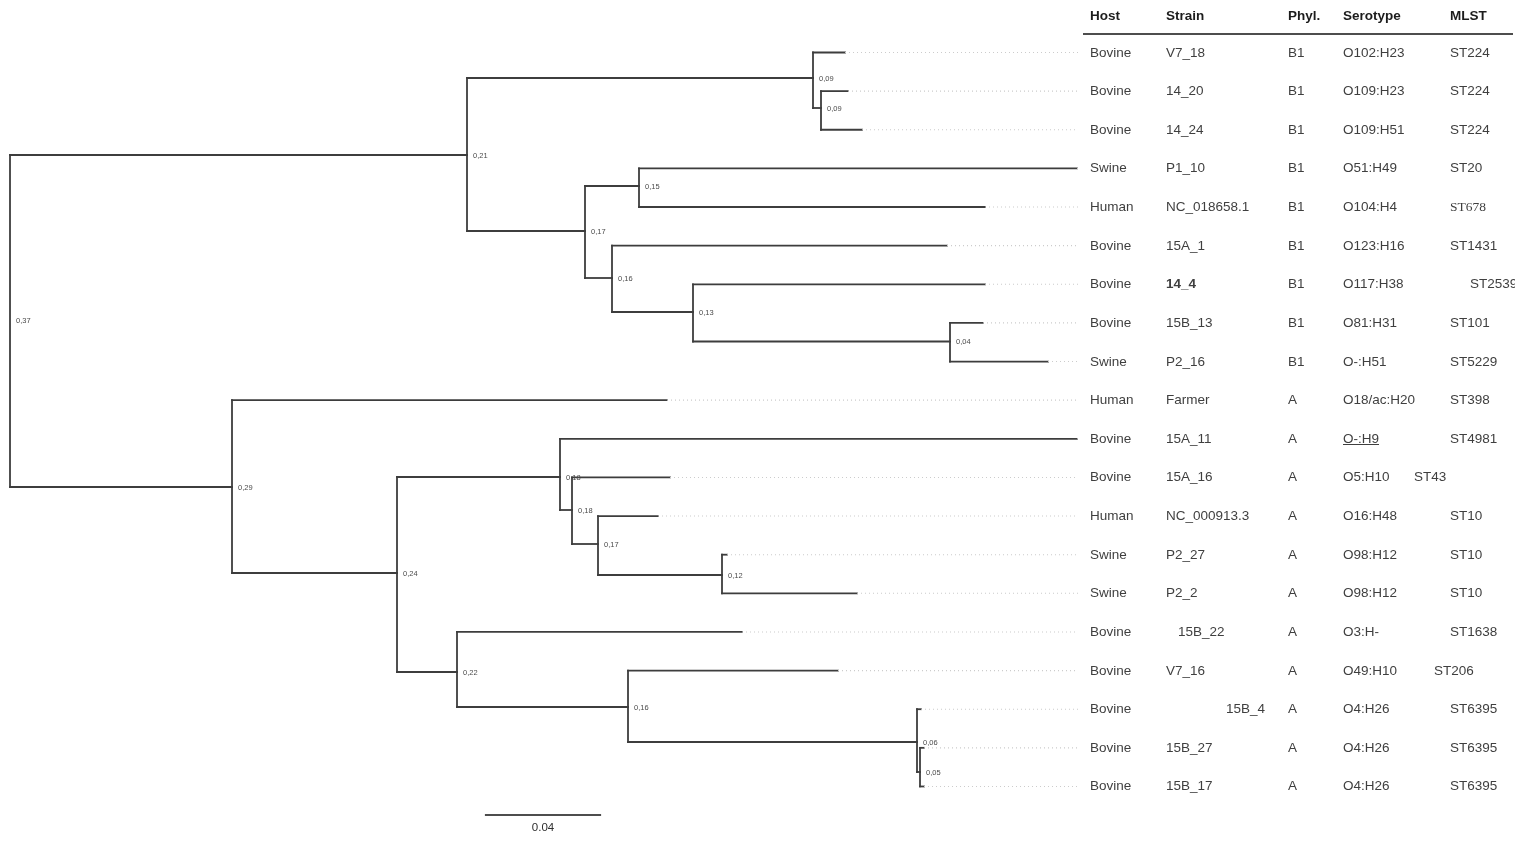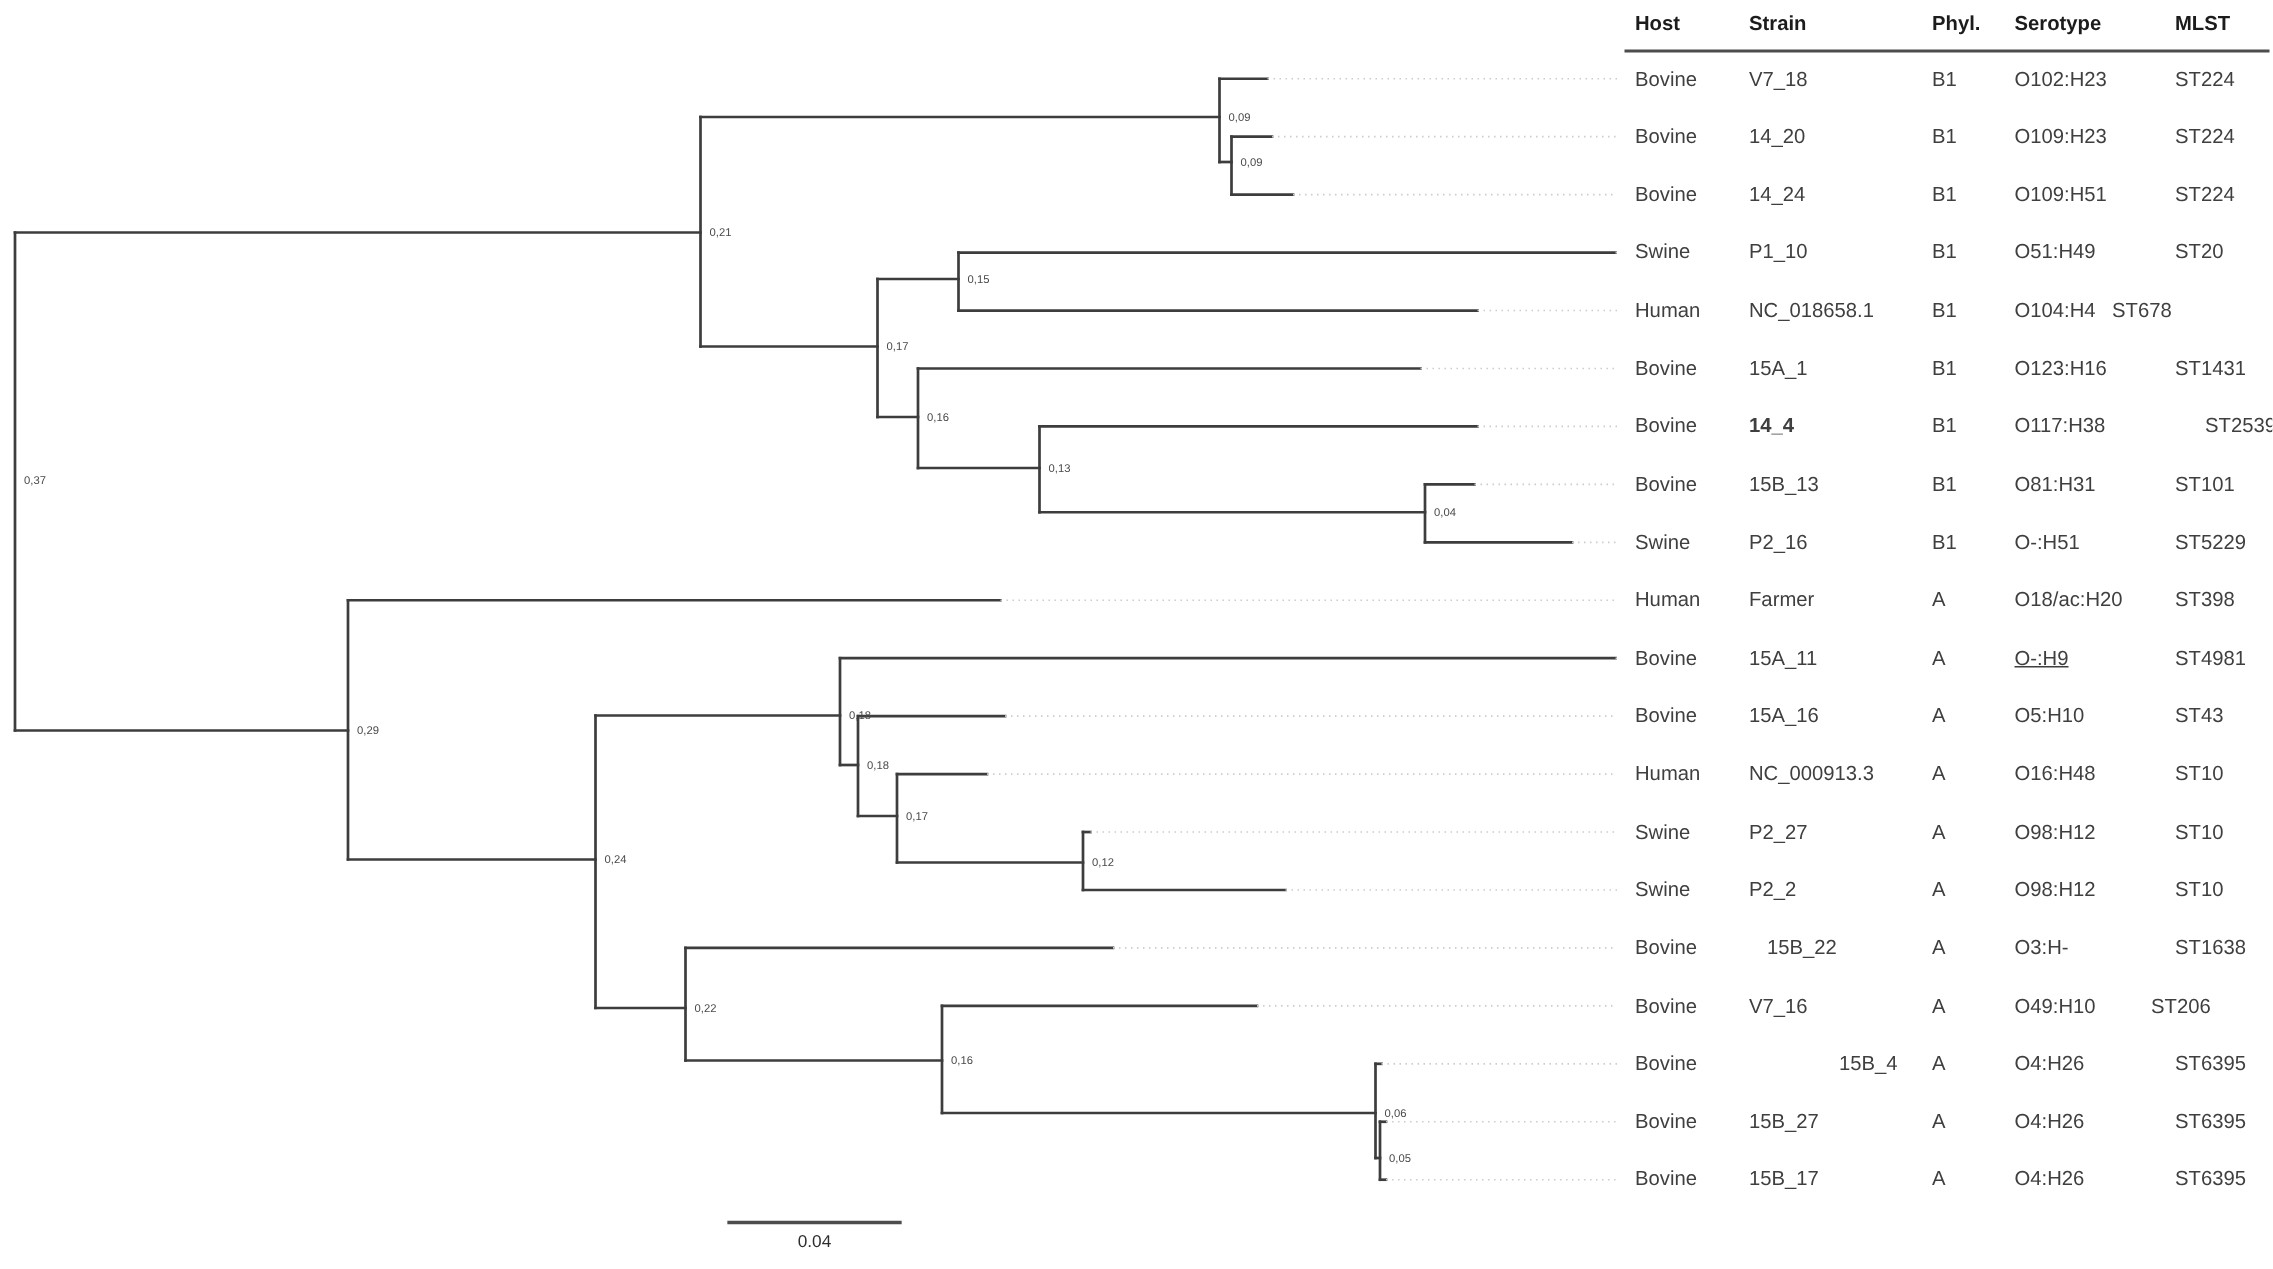--- a/index.html
+++ b/index.html
@@ -157,21 +157,21 @@
           <div class="tbl-cell" style="left: 1166px;">P1_10</div>
           <div class="tbl-cell" style="left: 1288px;">B1</div>
           <div class="tbl-cell" style="left: 1343px;">O51:H49</div>
           <div class="tbl-cell" style="left: 1450px;">ST20</div>
         </div>
         <div class="tbl-row" style="top: 198.02px;">
           <div class="tbl-cell" style="left: 1090px;">Human</div>
           <div class="tbl-cell" style="left: 1166px;">NC_018658.1</div>
           <div class="tbl-cell" style="left: 1288px;">B1</div>
           <div class="tbl-cell" style="left: 1343px;">O104:H4</div>
-          <div class="tbl-cell" style="left: 1408px;">ST678</div>
+          <div class="tbl-cell" style="left: 1450px; font-family: Liberation Serif, serif;">ST678</div>
         </div>
         <div class="tbl-row" style="top: 236.65px;">
           <div class="tbl-cell" style="left: 1090px;">Bovine</div>
           <div class="tbl-cell" style="left: 1166px;">15A_1</div>
           <div class="tbl-cell" style="left: 1288px;">B1</div>
           <div class="tbl-cell" style="left: 1343px;">O123:H16</div>
           <div class="tbl-cell" style="left: 1450px;">ST1431</div>
         </div>
         <div class="tbl-row" style="top: 275.28px;">
           <div class="tbl-cell" style="left: 1090px;">Bovine</div>
@@ -206,21 +206,21 @@
           <div class="tbl-cell" style="left: 1166px;">15A_11</div>
           <div class="tbl-cell" style="left: 1288px;">A</div>
           <div class="tbl-cell" style="left: 1343px; text-decoration: underline;">O-:H9</div>
           <div class="tbl-cell" style="left: 1450px;">ST4981</div>
         </div>
         <div class="tbl-row" style="top: 468.43px;">
           <div class="tbl-cell" style="left: 1090px;">Bovine</div>
           <div class="tbl-cell" style="left: 1166px;">15A_16</div>
           <div class="tbl-cell" style="left: 1288px;">A</div>
           <div class="tbl-cell" style="left: 1343px;">O5:H10</div>
-          <div class="tbl-cell" style="left: 1450px;">ST43</div>
+          <div class="tbl-cell" style="left: 1414px;">ST43</div>
         </div>
         <div class="tbl-row" style="top: 507.06px;">
           <div class="tbl-cell" style="left: 1090px;">Human</div>
           <div class="tbl-cell" style="left: 1166px;">NC_000913.3</div>
           <div class="tbl-cell" style="left: 1288px;">A</div>
           <div class="tbl-cell" style="left: 1343px;">O16:H48</div>
           <div class="tbl-cell" style="left: 1450px;">ST10</div>
         </div>
         <div class="tbl-row" style="top: 545.69px;">
           <div class="tbl-cell" style="left: 1090px;">Swine</div>

